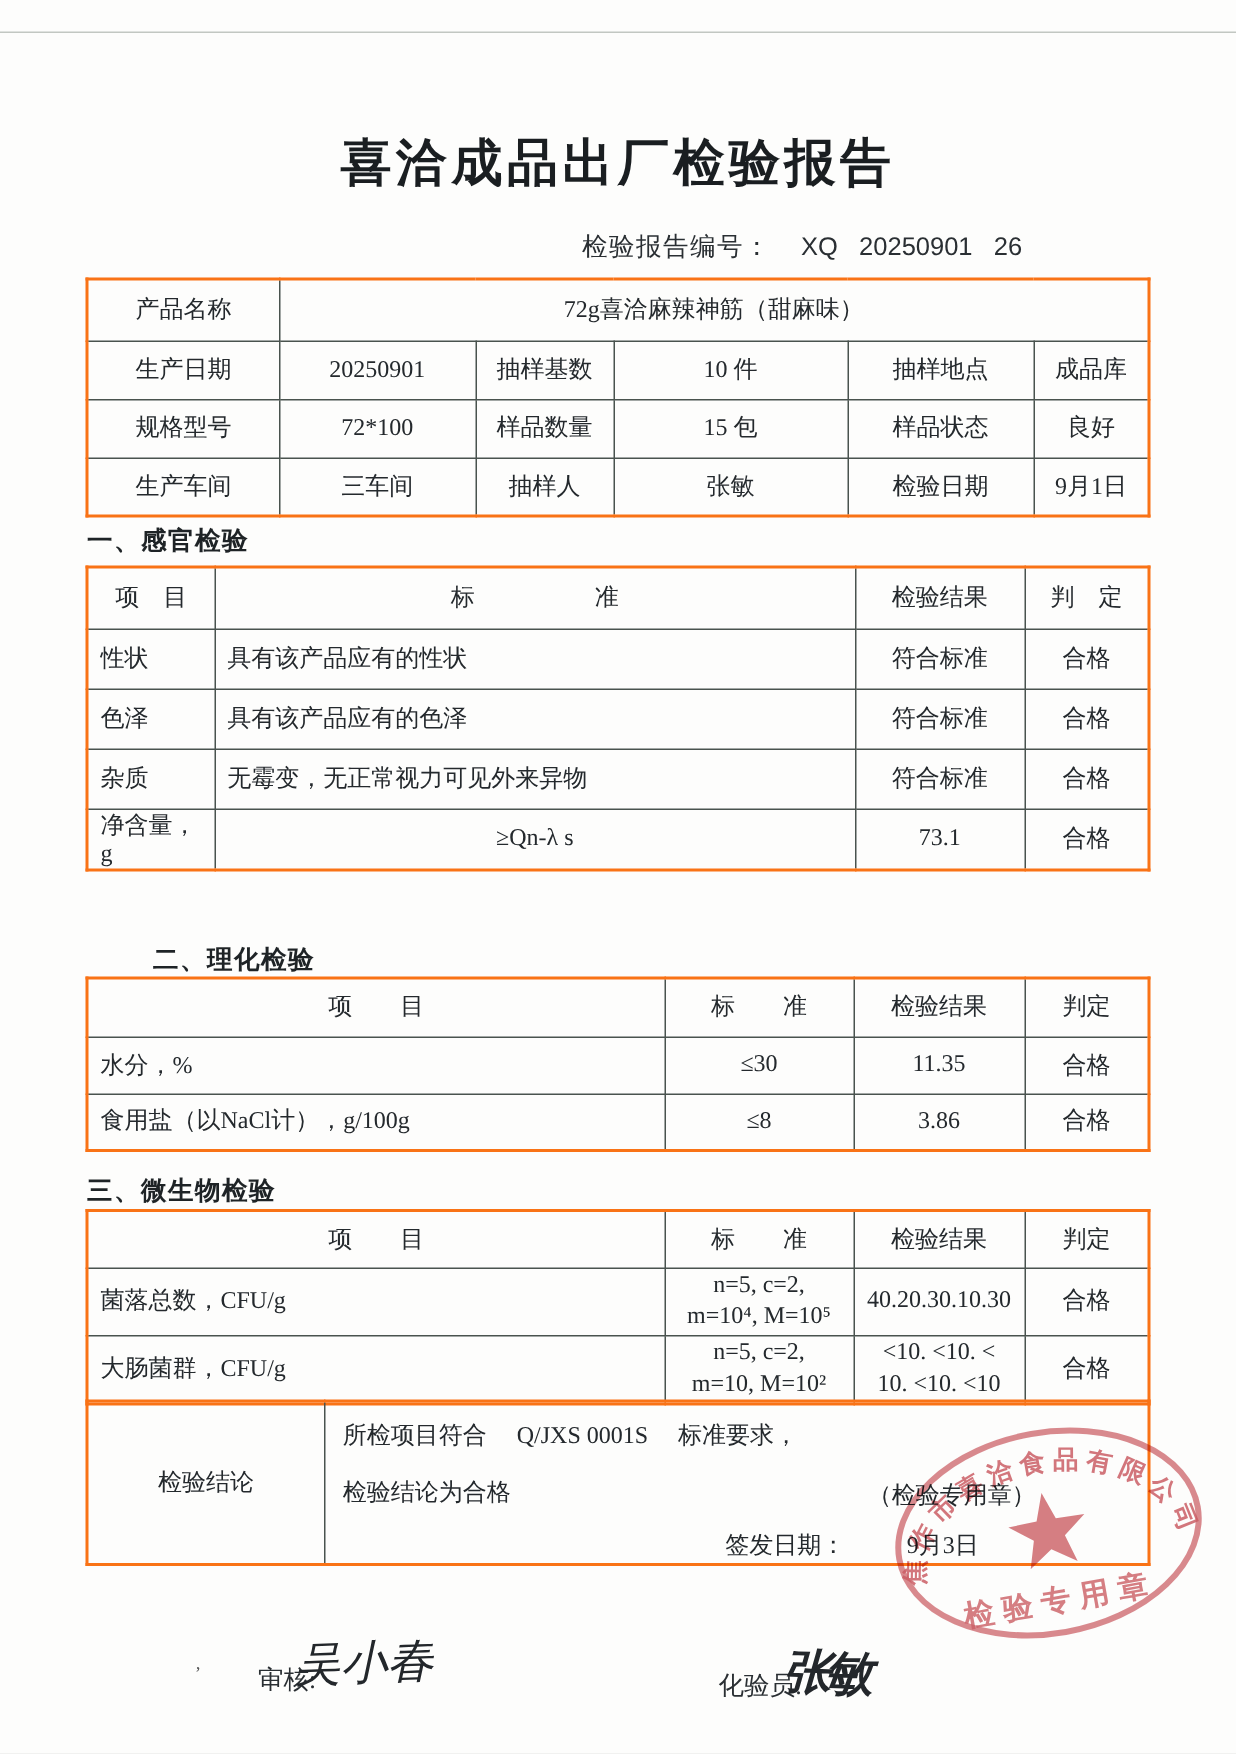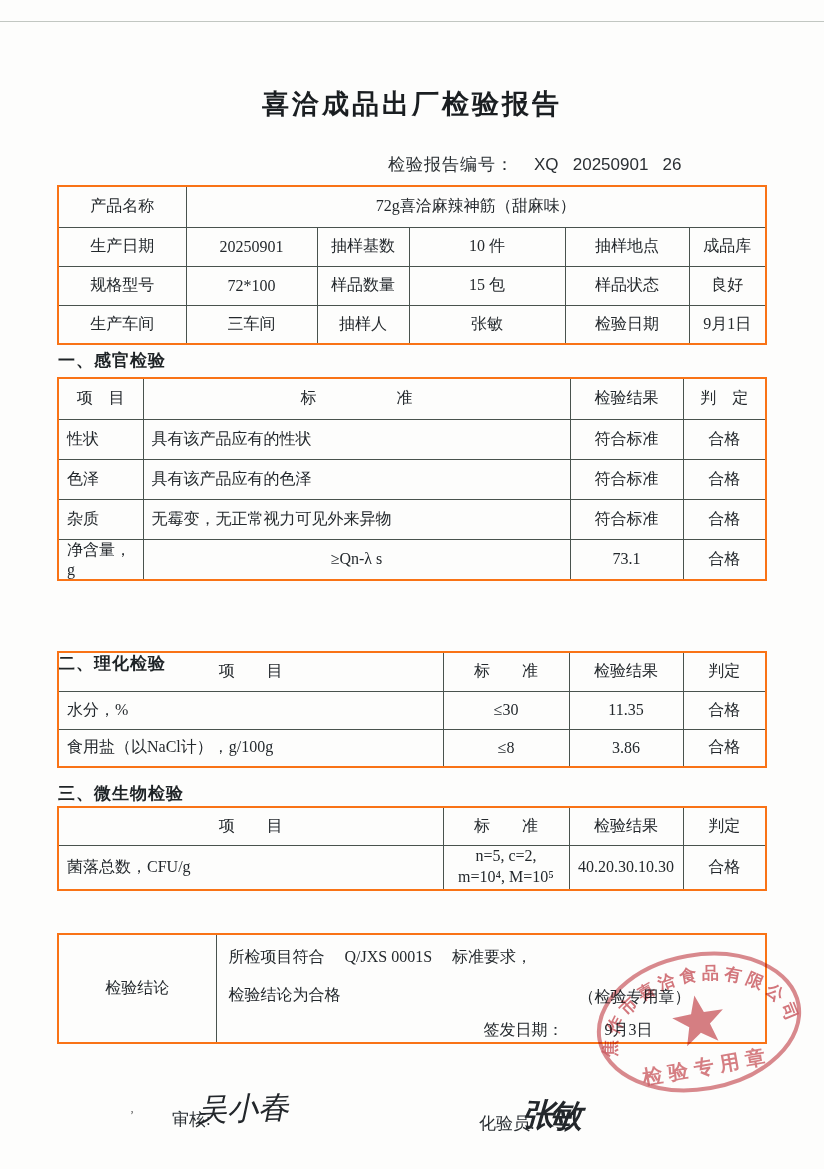--- a/index.html
+++ b/index.html
@@ -8,21 +8,21 @@
     position:relative; width:824px; height:1169px; margin:0 auto;
     background:#fdfdfc; overflow:hidden;
     font-family:"Liberation Serif","DejaVu Serif",serif; color:#23282c;
   }
   .scanline-top {
     position:absolute; left:0; top:21px; width:100%; height:1px;
     background:#aeb4af; opacity:.75;
   }
   .title {
     position:absolute; top:86px; left:0; width:100%;
-    text-align:center; font-size:27px; font-weight:bold;
+    text-align:center; font-size:34px; font-weight:bold;
     letter-spacing:3px; color:#1a1e21;
     font-family:"DejaVu Sans","Liberation Sans",sans-serif;
   }
   .repno { position:absolute; top:153px; left:388px; font-size:17px; color:#2a2f33; }
   .repno .lbl { letter-spacing:1px; }
   .repno .val { white-space:pre; margin-left:20px; font-family:"Liberation Sans","DejaVu Sans",sans-serif; }
 
   table.tbl {
     position:absolute; left:57px; width:708px;
     border-collapse:collapse; table-layout:fixed;
@@ -141,21 +141,21 @@
     </tr>
     <tr style="height:40px">
       <td>净含量，g</td>
       <td class="c">≥Qn-λ s</td>
       <td class="c">73.1</td>
       <td class="c">合格</td>
     </tr>
   </tbody>
     </table>
 
-  <div class="heading" style="top:652px;">二、理化检验</div>
+  <div class="heading" style="top:628px;margin-left:44px;">二、理化检验</div>
 
   <table class="tbl" style="top:651px;">
     <colgroup>
         <col style="width:385px">
         <col style="width:126px">
         <col style="width:114px">
         <col style="width:83px">
       </colgroup>
     <tbody>
         <tr style="height:39px">
@@ -195,20 +195,32 @@
       <td class="c">检验结果</td>
       <td class="c">判定</td>
     </tr>
     <tr style="height:45px">
       <td>菌落总数，CFU/g</td>
       <td class="c small">
         <div>n=5, c=2,</div>
         <div>m=10⁴, M=10⁵</div>
       </td>
       <td class="c small">40.20.30.10.30</td>
+      <td class="c">合格</td>
+    </tr>
+    <tr style="height:46px">
+      <td>大肠菌群，CFU/g</td>
+      <td class="c small">
+        <div>n=5, c=2,</div>
+        <div>m=10, M=10²</div>
+      </td>
+      <td class="c small">
+        <div>&lt;10. &lt;10. &lt;</div>
+        <div>10. &lt;10. &lt;10</div>
+      </td>
       <td class="c">合格</td>
     </tr>
   </tbody>
     </table>
 
   <table class="tbl" style="top:933px;">
     <colgroup>
         <col style="width:158px">
         <col style="width:550px">
       </colgroup>

